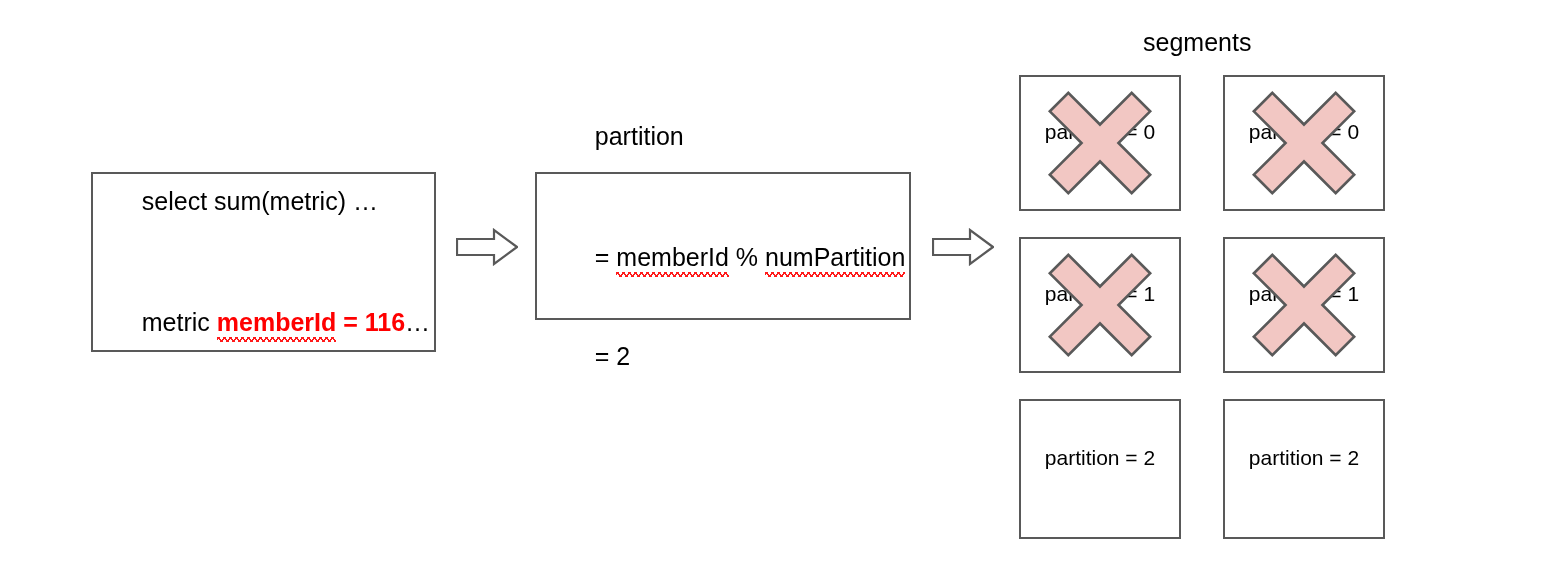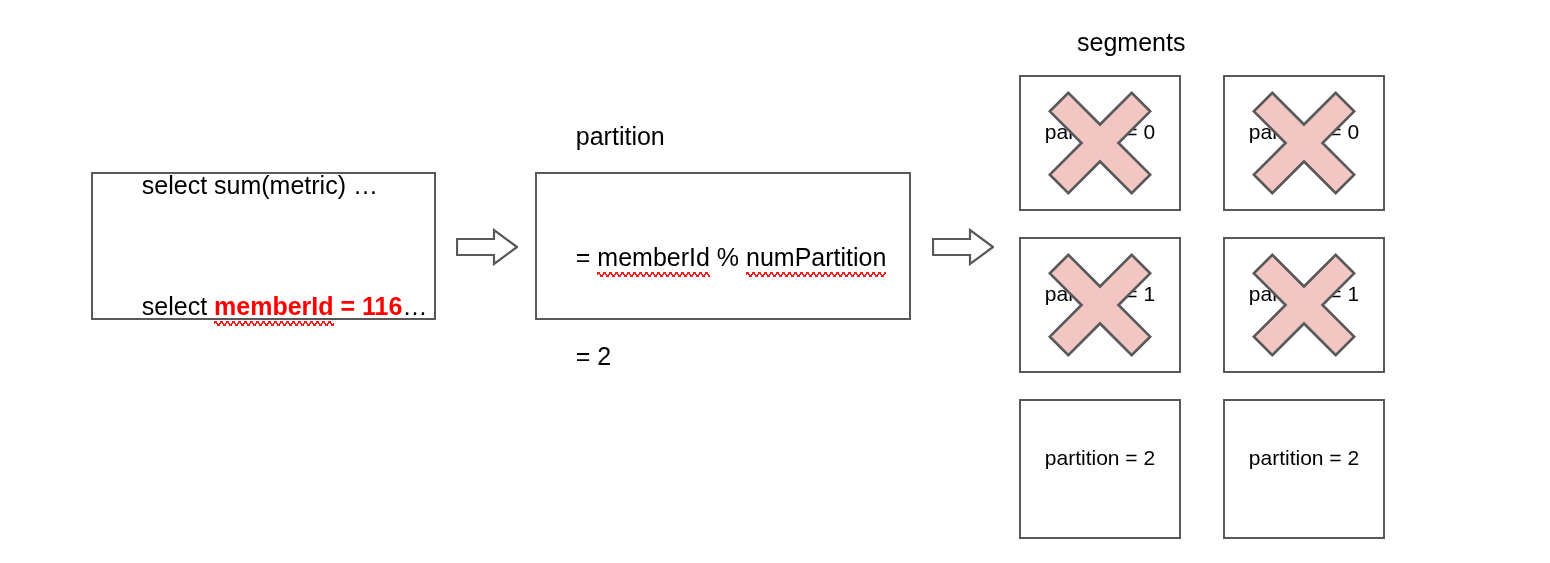--- a/index.html
+++ b/index.html
@@ -93,54 +93,54 @@
     position: absolute;
     left: 50%;
     top: 50%;
     transform: translate(-50%, -50%);
     pointer-events: none;
   }
 </style>
 </head>
 <body>
 
-<div class="box textbox" id="query-box" style="left:91px; top:172px; width:345px; height:148px;">
+<div class="box textbox" id="query-box" style="left:91px; top:172px; width:345px; height:180px;">
   <div class="line">
     <span>select sum(metric) …</span>
   </div>
   <div class="line">
-    <span>select </span><span class="hl squig">memberId</span><span class="hl"> = 116</span><span>…</span>
+    <span>metric </span><span class="hl squig">memberId</span><span class="hl"> = 116</span><span>…</span>
   </div>
 </div>
 
 <div class="arrow" style="left:456px; top:228px; width:62px; height:38px;">
   <svg width="62" height="38" viewBox="0 0 62 38">
     <polygon points="1,11 38,11 38,2 61,19 38,36 38,27 1,27" fill="#ffffff" stroke="#595959" stroke-width="2.2" stroke-linejoin="miter"></polygon>
   </svg>
 </div>
 
-<div class="box textbox" id="formula-box" style="left:535px; top:172px; width:376px; height:148px; padding-left:11px;">
+<div class="box textbox" id="formula-box" style="left:535px; top:172px; width:376px; height:148px; padding-left:30px;">
   <div class="line">
     <span>partition</span>
   </div>
   <div class="line">
     <span>= </span><span class="squig">memberId</span><span> % </span><span class="squig">numPartition</span>
   </div>
   <div class="line">
     <span>= 2</span>
   </div>
 </div>
 
 <div class="arrow" style="left:932px; top:228px; width:62px; height:38px;">
   <svg width="62" height="38" viewBox="0 0 62 38">
     <polygon points="1,11 38,11 38,2 61,19 38,36 38,27 1,27" fill="#ffffff" stroke="#595959" stroke-width="2.2" stroke-linejoin="miter"></polygon>
   </svg>
 </div>
 
-<div id="segments-title" style="left:1077px; top:27px;">segments</div>
+<div id="segments-title" style="left:1143px; top:27px;">segments</div>
 
 <div class="box segment-box" style="left:1019px; top:75px; width:162px; height:136px;">
   <div class="segment-label">partition = 0</div>
   <svg class="cross" width="132" height="132" viewBox="0 0 100 100">
     <polygon points="50,36 74,12 88,26 64,50 88,74 74,88 50,64 26,88 12,74 36,50 12,26 26,12" fill="#f2c7c3" stroke="#595959" stroke-width="2" stroke-linejoin="miter"></polygon>
   </svg>
 </div>
 
 <div class="box segment-box" style="left:1223px; top:75px; width:162px; height:136px;">
   <div class="segment-label">partition = 0</div>

